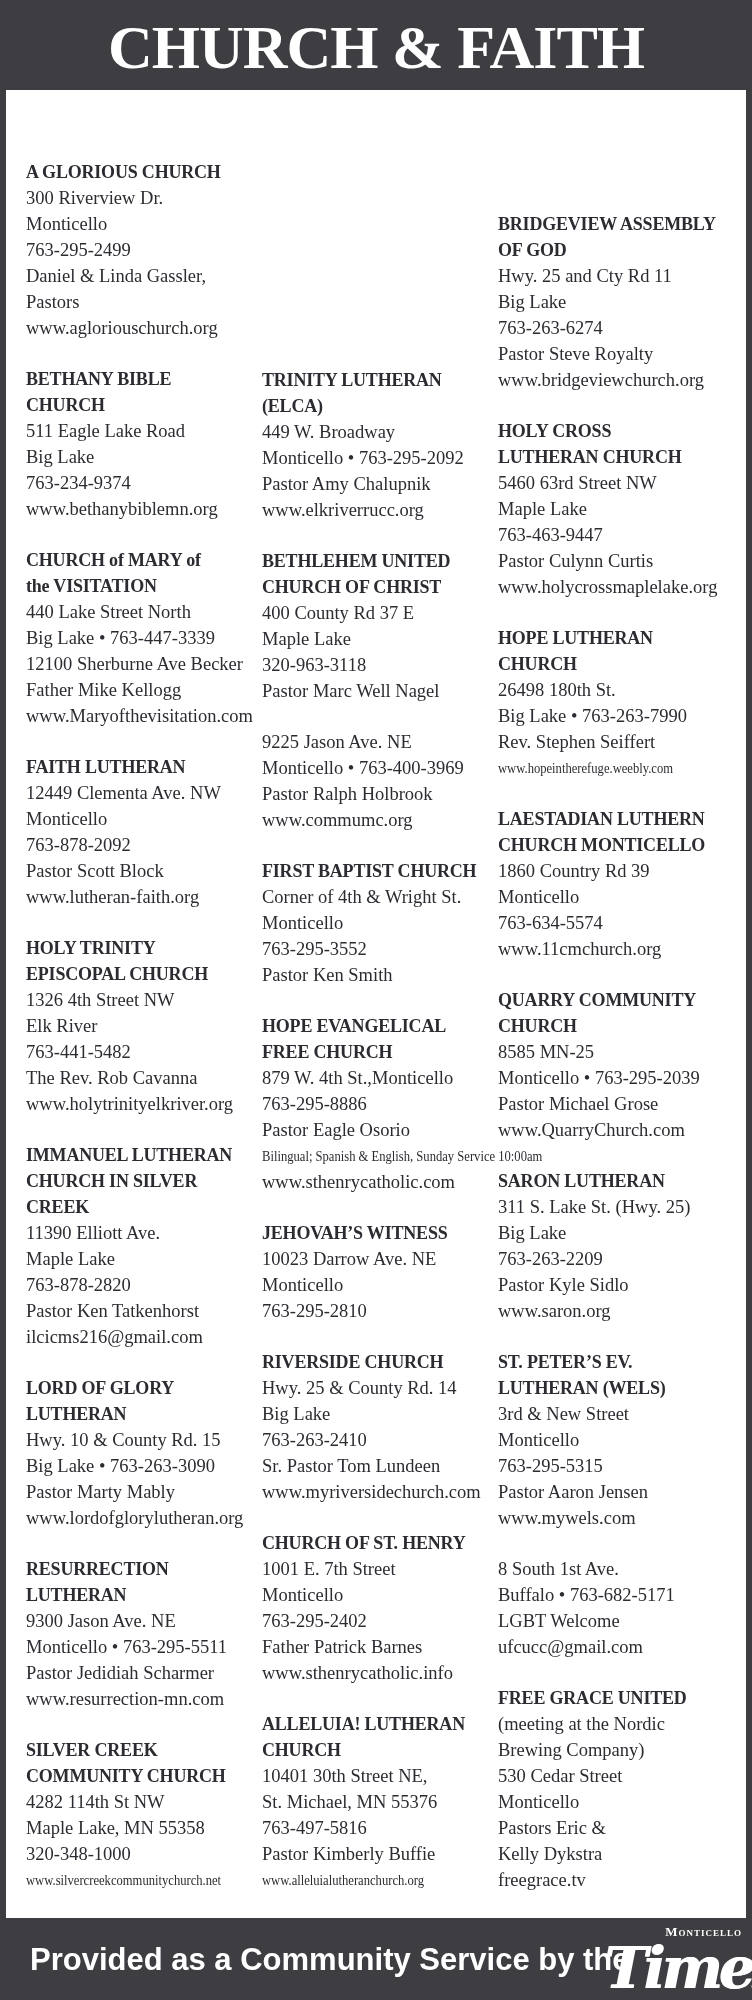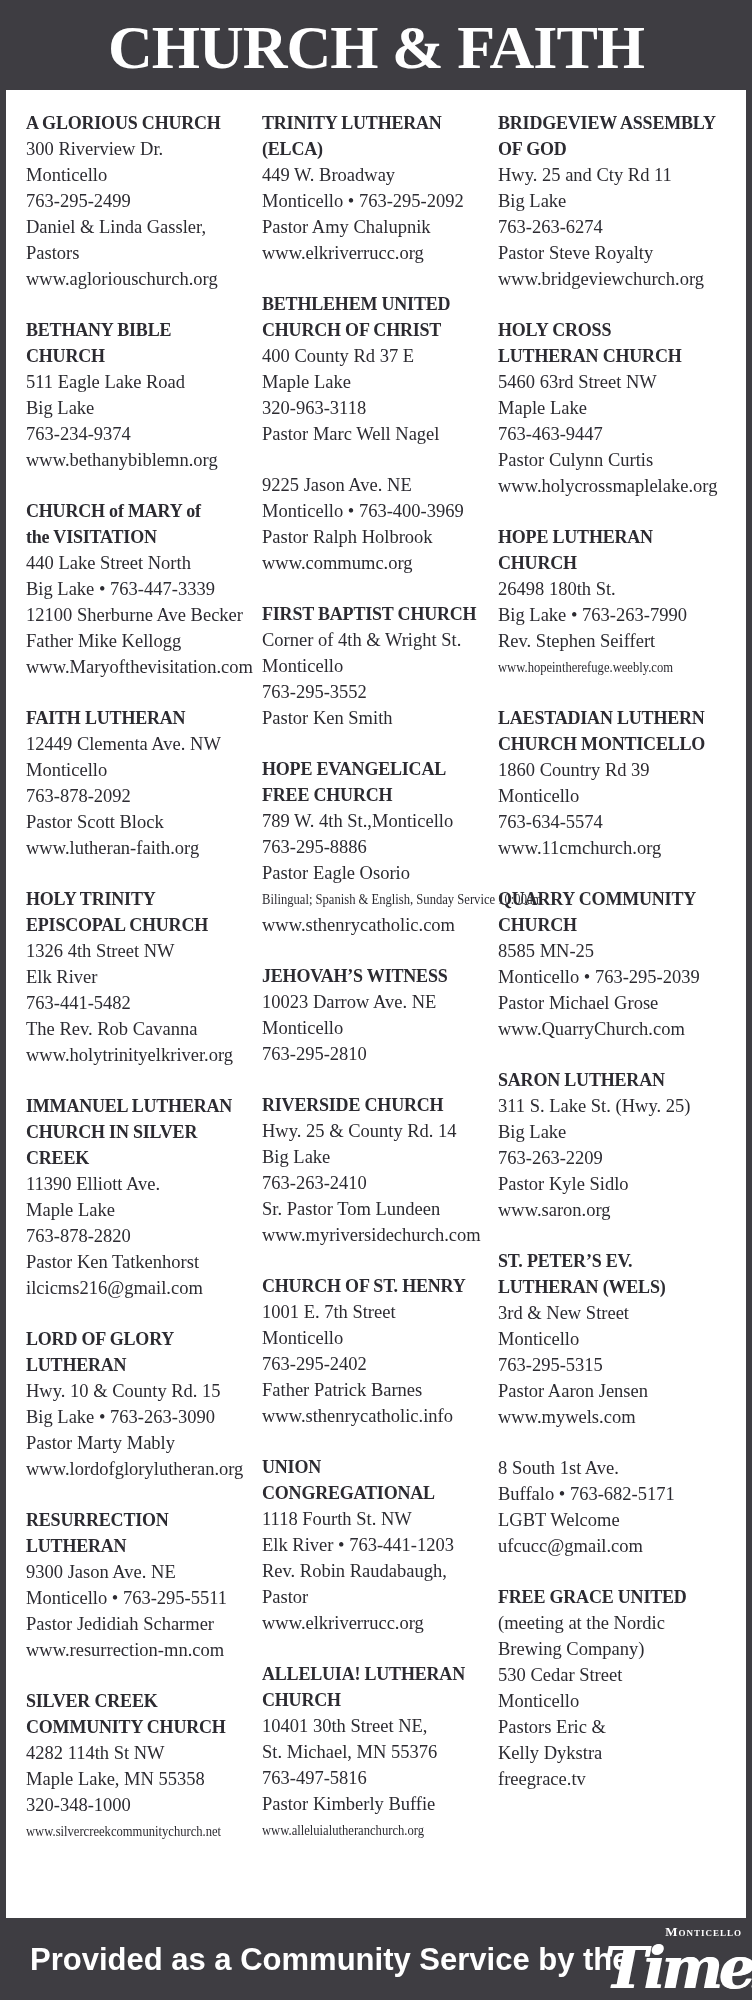--- a/index.html
+++ b/index.html
@@ -29,20 +29,21 @@
     position:absolute;
     left:6px; right:6px;
     top:90px; height:1828px;
     background:#fff;
     padding:20px 14px 0 20px;
   }
   .columns {
     display:flex;
     gap:2px;
     height:100%;
+    align-items:flex-end;
   }
   .col { flex:1 1 0; min-width:0; }
   .church-entry { margin-bottom:25px; }
   .church-name {
     font-weight:bold;
     font-size:18px;
     line-height:26px;
     color:var(--ink, #2c2b31);
     letter-spacing:-0.2px;
     white-space:pre-line;
@@ -216,21 +217,21 @@
           <div class="church-entry">
             <div class="church-name">FIRST BAPTIST CHURCH</div>
             <div class="church-line">Corner of 4th &amp; Wright St.</div>
             <div class="church-line">Monticello</div>
             <div class="church-line">763-295-3552</div>
             <div class="church-line">Pastor Ken Smith</div>
           </div>
           <div class="church-entry">
             <div class="church-name">HOPE EVANGELICAL
 FREE CHURCH</div>
-            <div class="church-line">789 W. 4th St.,Monticello</div>
+            <div class="church-line">879 W. 4th St.,Monticello</div>
             <div class="church-line">763-295-8886</div>
             <div class="church-line">Pastor Eagle Osorio</div>
             <div class="church-line condensed">Bilingual; Spanish &amp; English, Sunday Service 10:00am</div>
             <div class="church-line">www.sthenrycatholic.com</div>
           </div>
           <div class="church-entry">
             <div class="church-name">JEHOVAH’S WITNESS</div>
             <div class="church-line">10023 Darrow Ave. NE</div>
             <div class="church-line">Monticello</div>
             <div class="church-line">763-295-2810</div>
@@ -243,29 +244,20 @@
             <div class="church-line">Sr. Pastor Tom Lundeen</div>
             <div class="church-line">www.myriversidechurch.com</div>
           </div>
           <div class="church-entry">
             <div class="church-name">CHURCH OF ST. HENRY</div>
             <div class="church-line">1001 E. 7th Street</div>
             <div class="church-line">Monticello</div>
             <div class="church-line">763-295-2402</div>
             <div class="church-line">Father Patrick Barnes</div>
             <div class="church-line">www.sthenrycatholic.info</div>
-          </div>
-          <div class="church-entry">
-            <div class="church-name">UNION
-CONGREGATIONAL</div>
-            <div class="church-line">1118 Fourth St. NW</div>
-            <div class="church-line">Elk River • 763-441-1203</div>
-            <div class="church-line">Rev. Robin Raudabaugh,</div>
-            <div class="church-line">Pastor</div>
-            <div class="church-line">www.elkriverrucc.org</div>
           </div>
           <div class="church-entry">
             <div class="church-name">ALLELUIA! LUTHERAN
 CHURCH</div>
             <div class="church-line">10401 30th Street NE,</div>
             <div class="church-line">St. Michael, MN 55376</div>
             <div class="church-line">763-497-5816</div>
             <div class="church-line">Pastor Kimberly Buffie</div>
             <div class="church-line condensed">www.alleluialutheranchurch.org</div>
           </div>

